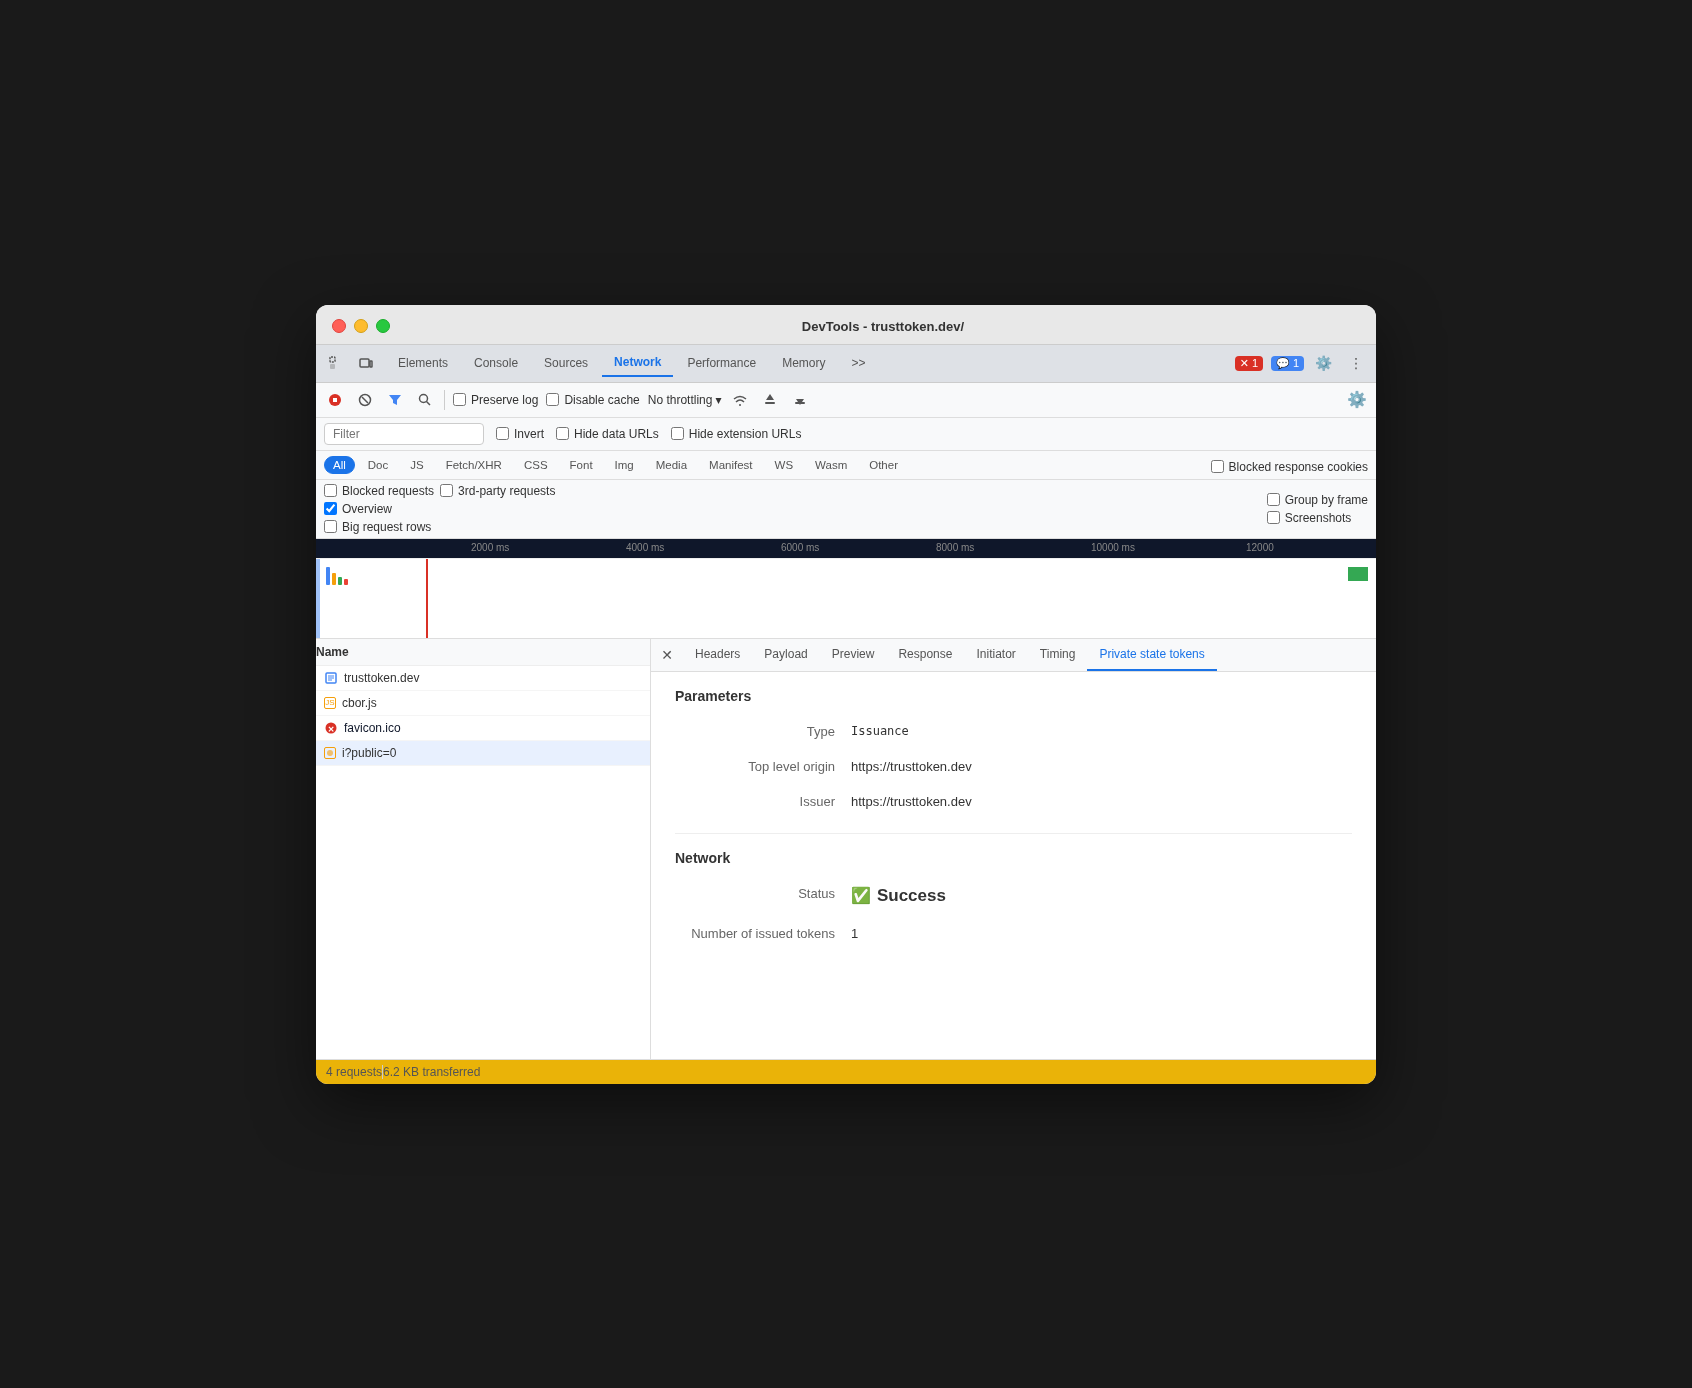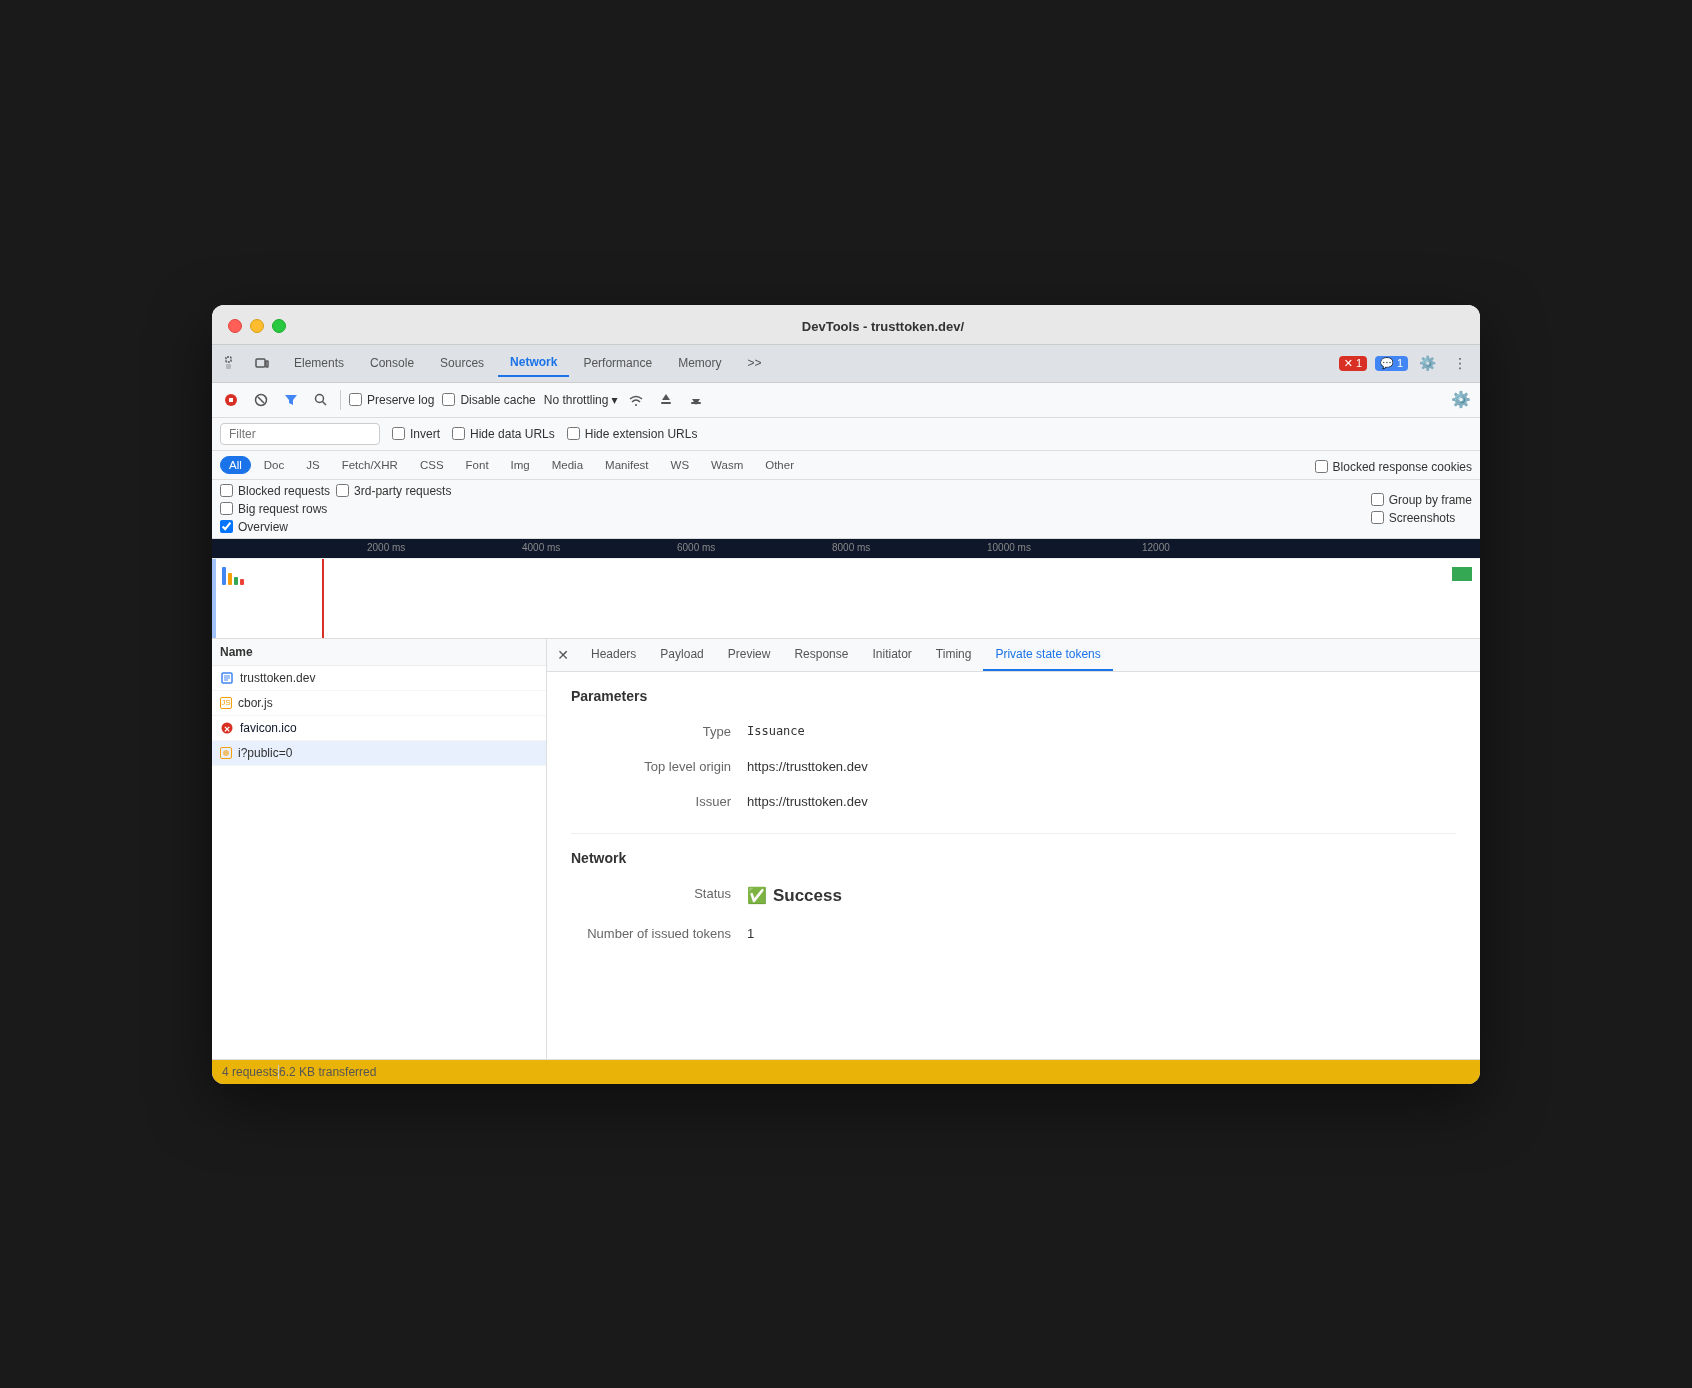--- a/index.html
+++ b/index.html
@@ -5,21 +5,21 @@
     * { box-sizing: border-box; margin: 0; padding: 0; }
     body {
       background: #1a1a1a;
       display: flex;
       align-items: center;
       justify-content: center;
       min-height: 100vh;
       font-family: -apple-system, BlinkMacSystemFont, 'Segoe UI', sans-serif;
     }
     .window {
-      width: 1268px;
+      width: 1060px;
       background: #f0f0f0;
       border-radius: 12px;
       box-shadow: 0 20px 60px rgba(0,0,0,0.5);
       overflow: hidden;
     }
     .title-bar {
       background: #e8e8e8;
       padding: 14px 16px 10px;
       display: flex;
       align-items: center;
@@ -284,21 +284,21 @@
       height: 420px;
     }
     .requests-panel {
       width: 335px;
       border-right: 1px solid #ddd;
       display: flex;
       flex-direction: column;
       background: white;
     }
     .requests-header {
-      padding: 6px 8px;
+      padding: 6px 0;
       font-size: 12px;
       font-weight: 600;
       color: #333;
       border-bottom: 1px solid #eee;
       background: #f8f9fa;
     }
     .request-list {
       flex: 1;
       overflow-y: auto;
     }
@@ -590,28 +590,28 @@
           <input type="checkbox" style="">
           <span>Blocked requests</span>
         </label>
         <label class="checkbox-label">
           <input type="checkbox" style="">
           <span>3rd-party requests</span>
         </label>
       </div>
       <div class="option-row">
         <label class="checkbox-label">
+          <input type="checkbox" checked="" style="">
+          <span>Overview</span>
+        </label>
+      </div>
+      <div class="option-row">
+        <label class="checkbox-label">
           <input type="checkbox" style="">
           <span>Big request rows</span>
-        </label>
-      </div>
-      <div class="option-row">
-        <label class="checkbox-label">
-          <input type="checkbox" checked="" style="">
-          <span>Overview</span>
         </label>
       </div>
     </div>
     <div class="options-right">
       <div class="option-row">
         <label class="checkbox-label">
           <input type="checkbox" style="">
           <span>Group by frame</span>
         </label>
       </div>

